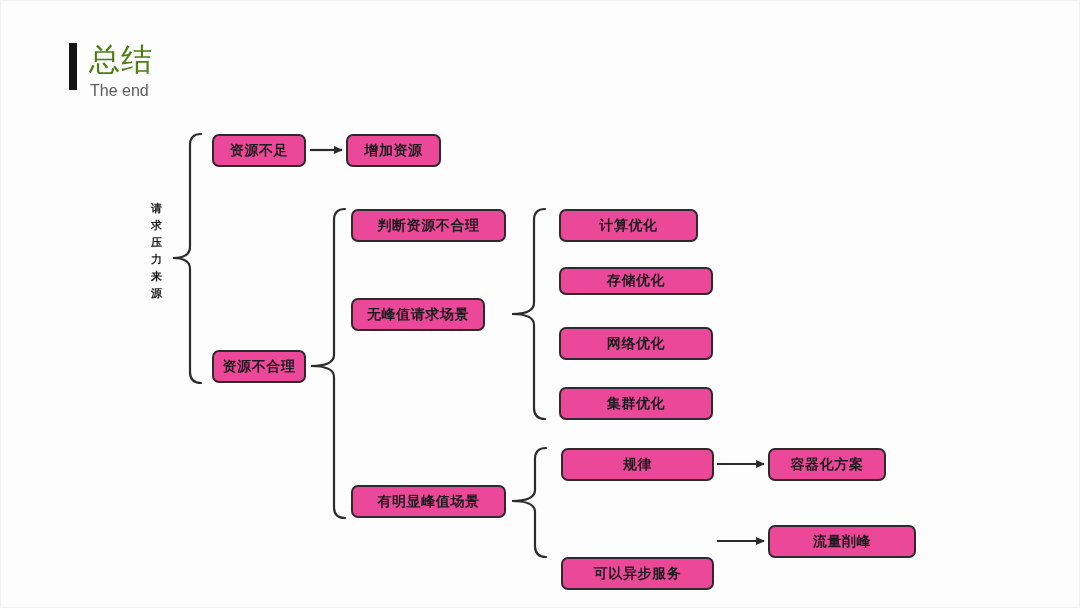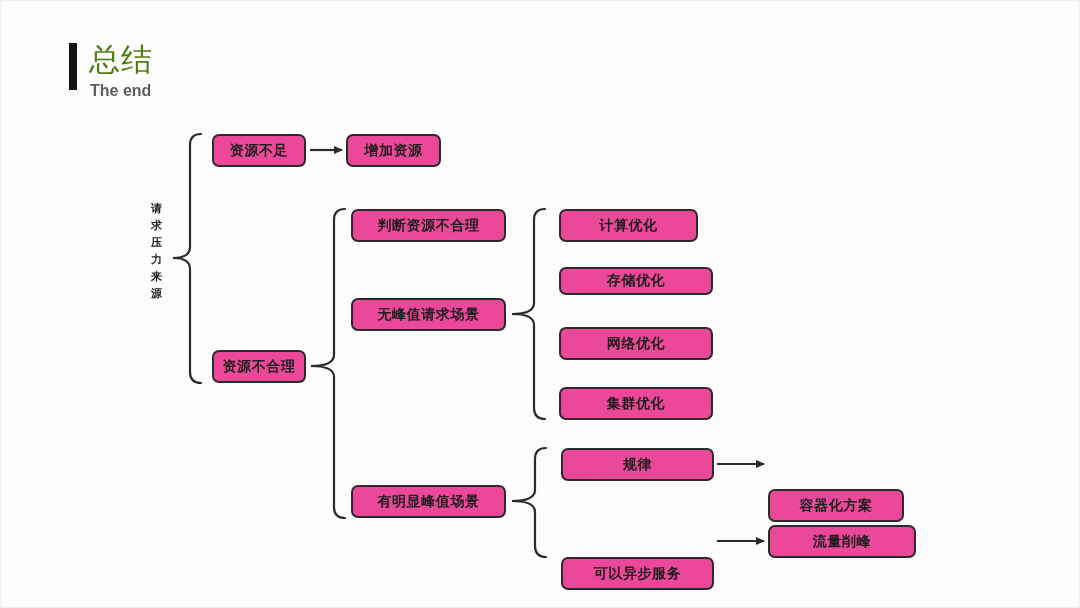--- a/index.html
+++ b/index.html
@@ -36,21 +36,21 @@
     letter-spacing: 1px;
     font-weight: 400;
   }
   #page-subtitle {
     position: absolute;
     left: 89px;
     top: 80px;
     font-size: 16px;
     line-height: 20px;
     color: #5c5c5c;
-    font-weight: 700;
+    font-weight: 400;
   }
 
   
   #diagram {
     position: absolute;
     left: 0;
     top: 0;
     width: 1080px;
     height: 608px;
   }
@@ -124,42 +124,42 @@
         </div>
         <div class="node" style="left: 345px; top: 133px; width: 95px; height: 33px;">
           <span>增加资源</span>
         </div>
         <div class="node" style="left: 211px; top: 349px; width: 94px; height: 33px;">
           <span>资源不合理</span>
         </div>
         <div class="node" style="left: 350px; top: 208px; width: 155px; height: 33px;">
           <span>判断资源不合理</span>
         </div>
-        <div class="node" style="left: 350px; top: 297px; width: 155px; height: 33px;">
+        <div class="node" style="left: 350px; top: 297px; width: 134px; height: 33px;">
           <span>无峰值请求场景</span>
         </div>
         <div class="node" style="left: 350px; top: 484px; width: 155px; height: 33px;">
           <span>有明显峰值场景</span>
         </div>
         <div class="node" style="left: 558px; top: 208px; width: 139px; height: 33px;">
           <span>计算优化</span>
         </div>
         <div class="node" style="left: 558px; top: 266px; width: 154px; height: 28px;">
           <span>存储优化</span>
         </div>
         <div class="node" style="left: 558px; top: 326px; width: 154px; height: 33px;">
           <span>网络优化</span>
         </div>
         <div class="node" style="left: 558px; top: 386px; width: 154px; height: 33px;">
           <span>集群优化</span>
         </div>
         <div class="node" style="left: 560px; top: 447px; width: 153px; height: 33px;">
           <span>规律</span>
         </div>
-        <div class="node" style="left: 767px; top: 447px; width: 136px; height: 33px; margin-top: 41px;">
+        <div class="node" style="left: 767px; top: 447px; width: 118px; height: 33px;">
           <span>容器化方案</span>
         </div>
         <div class="node" style="left: 560px; top: 524px; width: 153px; height: 33px; margin-top: 32px;">
           <span>可以异步服务</span>
         </div>
         <div class="node" style="left: 767px; top: 524px; width: 148px; height: 33px;">
           <span>流量削峰</span>
         </div>
       </div>
   </div>

